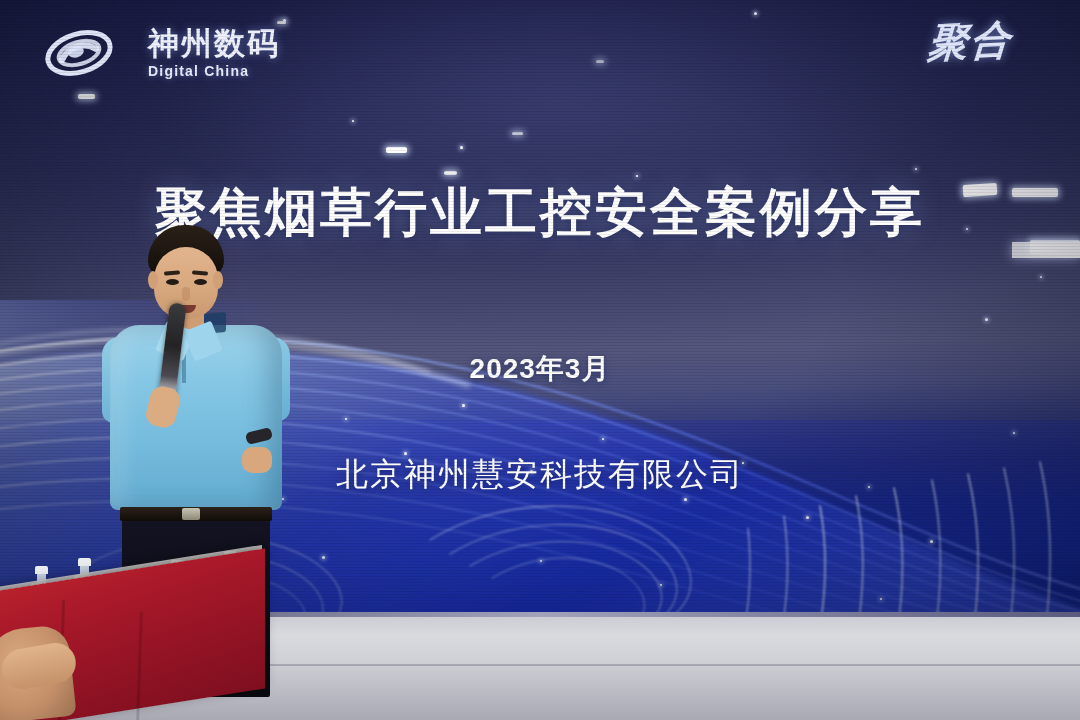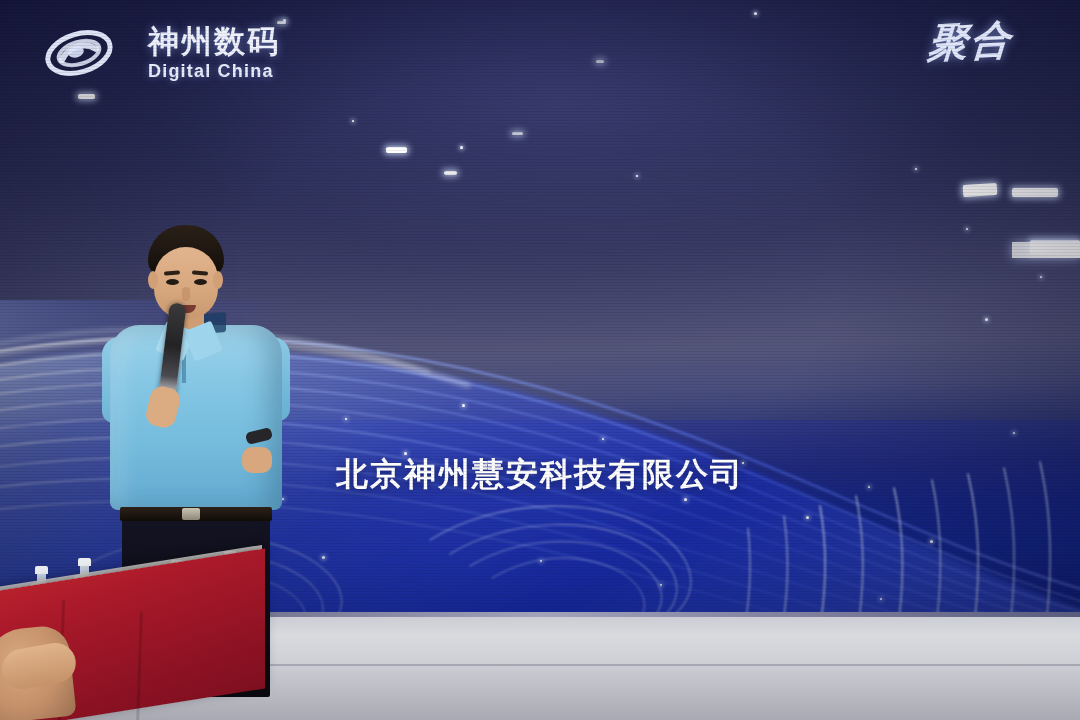--- a/index.html
+++ b/index.html
@@ -101,21 +101,21 @@
   .dc-mark { width: 74px; height: 62px; }
   .dc-words { line-height: 1; margin-left: 20px; }
   .dc-cn {
     font-size: 31px;
     font-weight: 700;
     color: #eef1fb;
     letter-spacing: 2px;
     text-shadow: 0 0 8px rgba(150,175,255,.55);
   }
   .dc-en {
-    font-size: 18px;
+    font-size: 14px;
     font-weight: 700;
     color: #e8ecfa;
     letter-spacing: 1.2px;
     margin-top: 5px;
     text-shadow: 0 0 7px rgba(150,175,255,.5);
   }
 
   .brand-right {
     position: absolute;
     right: 26px; top: 14px;
@@ -165,21 +165,21 @@
     letter-spacing: 1px;
     text-shadow: 0 2px 7px rgba(30,40,90,.7);
   }
 
   .sub-company {
     position: absolute;
     left: 0; right: 0;
     top: 453px;
     text-align: center;
     font-size: 32px;
-    font-weight: 700;
+    font-weight: 400;
     color: #ffffff;
     letter-spacing: 2px;
     text-shadow: 0 2px 8px rgba(20,30,90,.75);
   }
 
   
   .stage-floor {
     position: absolute;
     left: 0; top: 612px;
     width: 1080px;
@@ -492,20 +492,22 @@
       <div class="dc-words">
         <div class="dc-cn">神州数码</div>
         <div class="dc-en">Digital China</div>
       </div>
     </div>
 
     <div class="brand-right">
       <div class="ju-he">聚合</div>
     </div>
 
+    <div class="main-title">聚焦烟草行业工控安全案例分享</div>
+    <div class="sub-date">2023年3月</div>
     <div class="sub-company">北京神州慧安科技有限公司</div>
   </div>
 
   <div class="stage-floor"></div>
   <div class="floor-edge"></div>
   <div class="floor-seam"></div>
 
   <div class="speaker">
     <div class="sp-pants"></div>
     <div class="sp-pant-split"></div>

